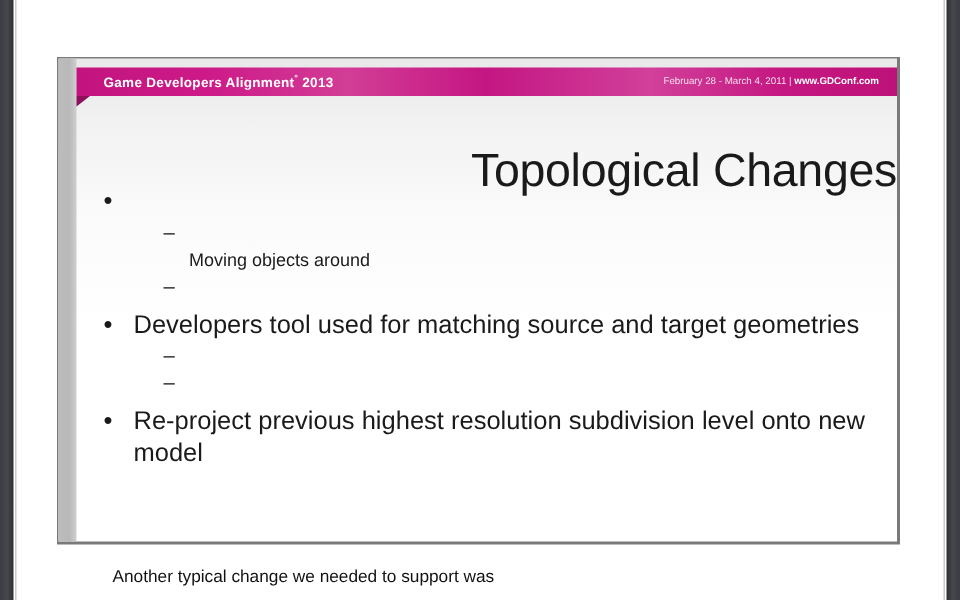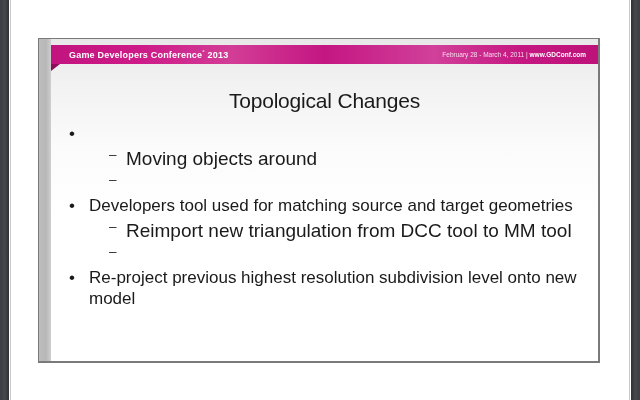--- a/index.html
+++ b/index.html
@@ -116,22 +116,22 @@
     color: #ffffff;
     font-weight: bold;
   }
 
   
   #slide-title {
     position: absolute;
     left: 12px;
     right: 0;
     top: 36px;
-    text-align: center;
-    font-size: 21px;
+    text-align: right;
+    font-size: 31px;
     color: #1a1a1a;
     font-weight: normal;
     letter-spacing: -0.2px;
   }
 
   
   #slide-body {
     position: absolute;
     left: 30px;
     right: 18px;
@@ -162,23 +162,24 @@
     margin-bottom: 0px;
   }
   .bullet-l2 .marker {
     width: 17px;
     flex: 0 0 17px;
     font-size: 13.5px;
     line-height: 1.33;
     color: #1a1a1a;
   }
   .bullet-l2 .text {
-    font-size: 19px;
+    font-size: 12px;
     line-height: 1.33;
     color: #1a1a1a;
+    margin-top: 20px;
   }
   .group-gap { height: 7px; }
 
   
   #caption {
     position: absolute;
     left: 75px;
     top: 379px;
     font-size: 11.5px;
     color: #111111;
@@ -193,21 +194,21 @@
   <div class="edge-bar left"></div>
   <div class="edge-hairline left"></div>
   <div class="edge-bar right"></div>
   <div class="edge-hairline right"></div>
 
   <div id="slide">
 
     <div id="slide-left-stripe"></div>
 
     <div id="gdc-banner">
-      <div id="gdc-banner-title"><span>Game Developers Conference</span><sup>°</sup> <span>2013</span></div>
+      <div id="gdc-banner-title"><span>Game Developers Alignment</span><sup>°</sup> <span>2013</span></div>
       <div id="gdc-banner-info"><span>February 28 - March 4, 2011</span> <span>|</span> <span class="url">www.GDConf.com</span></div>
     </div>
     <div id="gdc-banner-tail"></div>
 
     <h1 id="slide-title">Topological Changes</h1>
 
     <div id="slide-body">
         <div class="bullet-l1">
           <span class="marker">•</span>
         </div>
@@ -218,28 +219,28 @@
         <div class="bullet-l2">
           <span class="marker">–</span>
         </div>
         <div class="group-gap"></div>
         <div class="bullet-l1">
           <span class="marker">•</span>
           <span class="text">Developers tool used for matching source and target geometries</span>
         </div>
         <div class="bullet-l2">
           <span class="marker">–</span>
-          <span class="text">Reimport new triangulation from DCC tool to MM tool</span>
         </div>
         <div class="bullet-l2">
           <span class="marker">–</span>
         </div>
         <div class="group-gap"></div>
         <div class="bullet-l1">
           <span class="marker">•</span>
           <span class="text">Re-project previous highest resolution subdivision level onto new model</span>
         </div>
       </div>
 
   </div>
 
+  <div id="caption">Another typical change we needed to support was</div>
 
 </div>
 
 </body></html>

